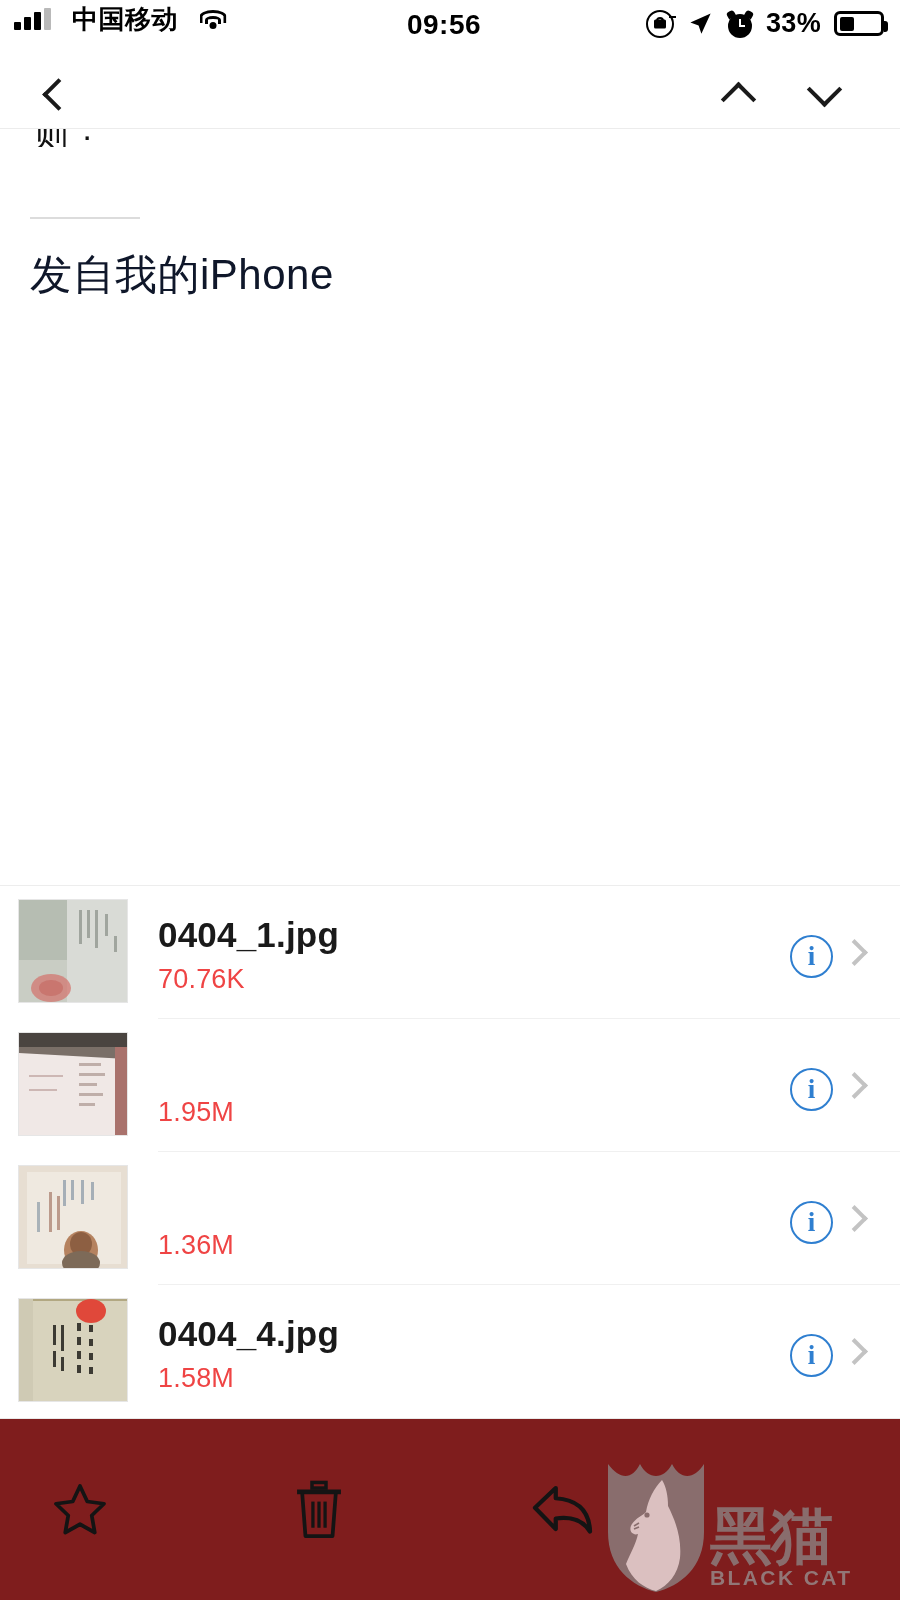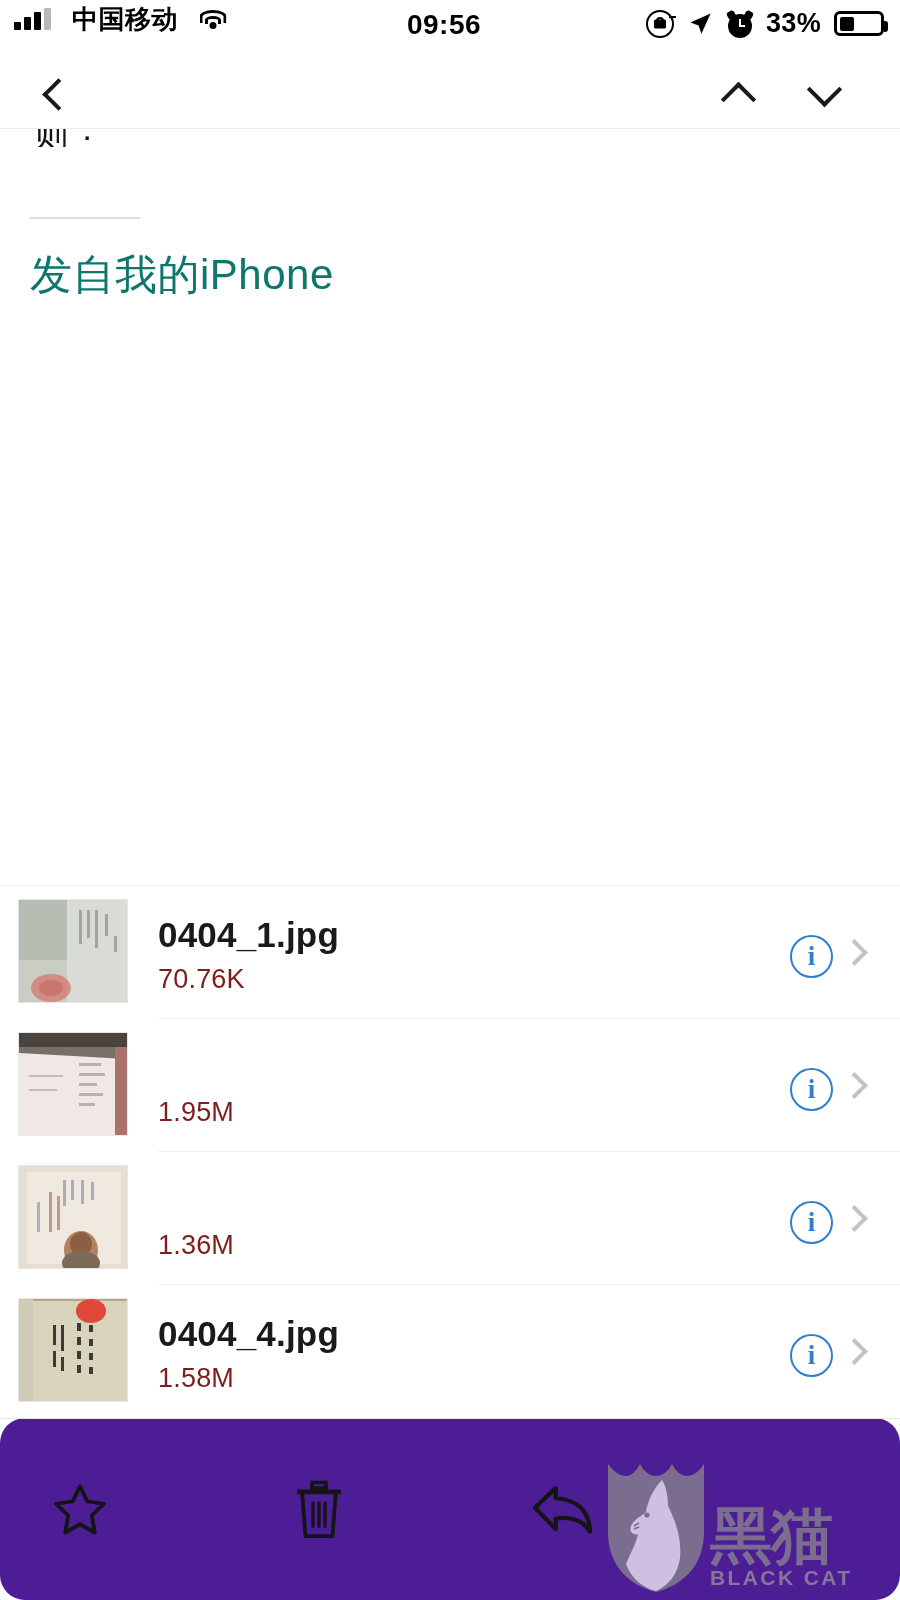--- a/index.html
+++ b/index.html
@@ -71,44 +71,44 @@
   .navdiv { position:absolute; top:128px; left:0; width:900px; height:1px; background:#ececec; }
 
   
   .msgbody { position:absolute; top:129px; left:0; width:900px; height:756px; background:#fff; overflow:hidden; }
   .clipped {
     position:absolute; left:34px; top:-16px;
     font-size:34px; color:#111; letter-spacing:2px;
     height:34px; overflow:hidden; white-space:nowrap;
   }
   .sig-rule { position:absolute; left:30px; top:88px; width:110px; height:2px; background:#dcdcdc; }
-  .sig-text { position:absolute; left:30px; top:118px; font-size:42px; color:#0f766e;
+  .sig-text { position:absolute; left:30px; top:118px; font-size:42px; color:#0f172a;
     letter-spacing:0.5px; white-space:nowrap; }
 
   
   .attachments { position:absolute; top:885px; left:0; width:900px; }
   .att-toprule { position:absolute; top:0; left:0; width:900px; height:1px; background:#ededed; }
   .att-row { position:relative; height:133px; width:900px; }
   .att-row + .att-row::before {
     content:""; position:absolute; left:158px; top:0; width:742px; height:1px; background:#f0f0f0;
   }
   .thumb { position:absolute; left:18px; top:14px; width:110px; height:104px;
     border:1px solid #e6e6e6; overflow:hidden; background:#ddd; }
   .att-name { position:absolute; left:158px; top:30px; font-size:35px; font-weight:700;
     color:#1a1a1a; letter-spacing:0.2px; }
-  .att-size { position:absolute; left:158px; top:79px; font-size:27px; color:#7f1d1d; letter-spacing:0.2px; }
+  .att-size { position:absolute; left:158px; top:79px; font-size:27px; color:#ef4444; letter-spacing:0.2px; }
   .info-icon { position:absolute; right:67px; top:50px; width:43px; height:43px;
     border:2.6px solid #2f7fd0; border-radius:50%; display:flex; align-items:center;
     justify-content:center; color:#2f7fd0; font-size:27px; font-weight:600;
     font-family:"Liberation Serif",serif; line-height:1; }
   .row-chev { position:absolute; right:36px; top:58px; width:19px; height:19px;
     border-style:solid; border-color:#c3c3c3; border-width:4px 4px 0 0; transform:rotate(45deg); }
 
   
-  .toolbar { position:absolute; left:0; bottom:0; width:900px; height:182px; background:#4c1d95;border-radius:25px; }
+  .toolbar { position:absolute; left:0; bottom:0; width:900px; height:182px; background:#7f1d1d; }
   .tb-rule { position:absolute; top:0; left:0; width:900px; height:1px; background:#e9e9e9; }
   .tb-btn { position:absolute; top:38px; width:108px; height:108px;
     display:flex; align-items:center; justify-content:center; }
   .tb-star  { left:26px; }
   .tb-trash { left:265px; }
   .tb-reply { left:508px; }
 
   
   .watermark { position:absolute; right:8px; bottom:4px; width:286px; height:142px;
     opacity:0.72; display:flex; align-items:flex-end; }

